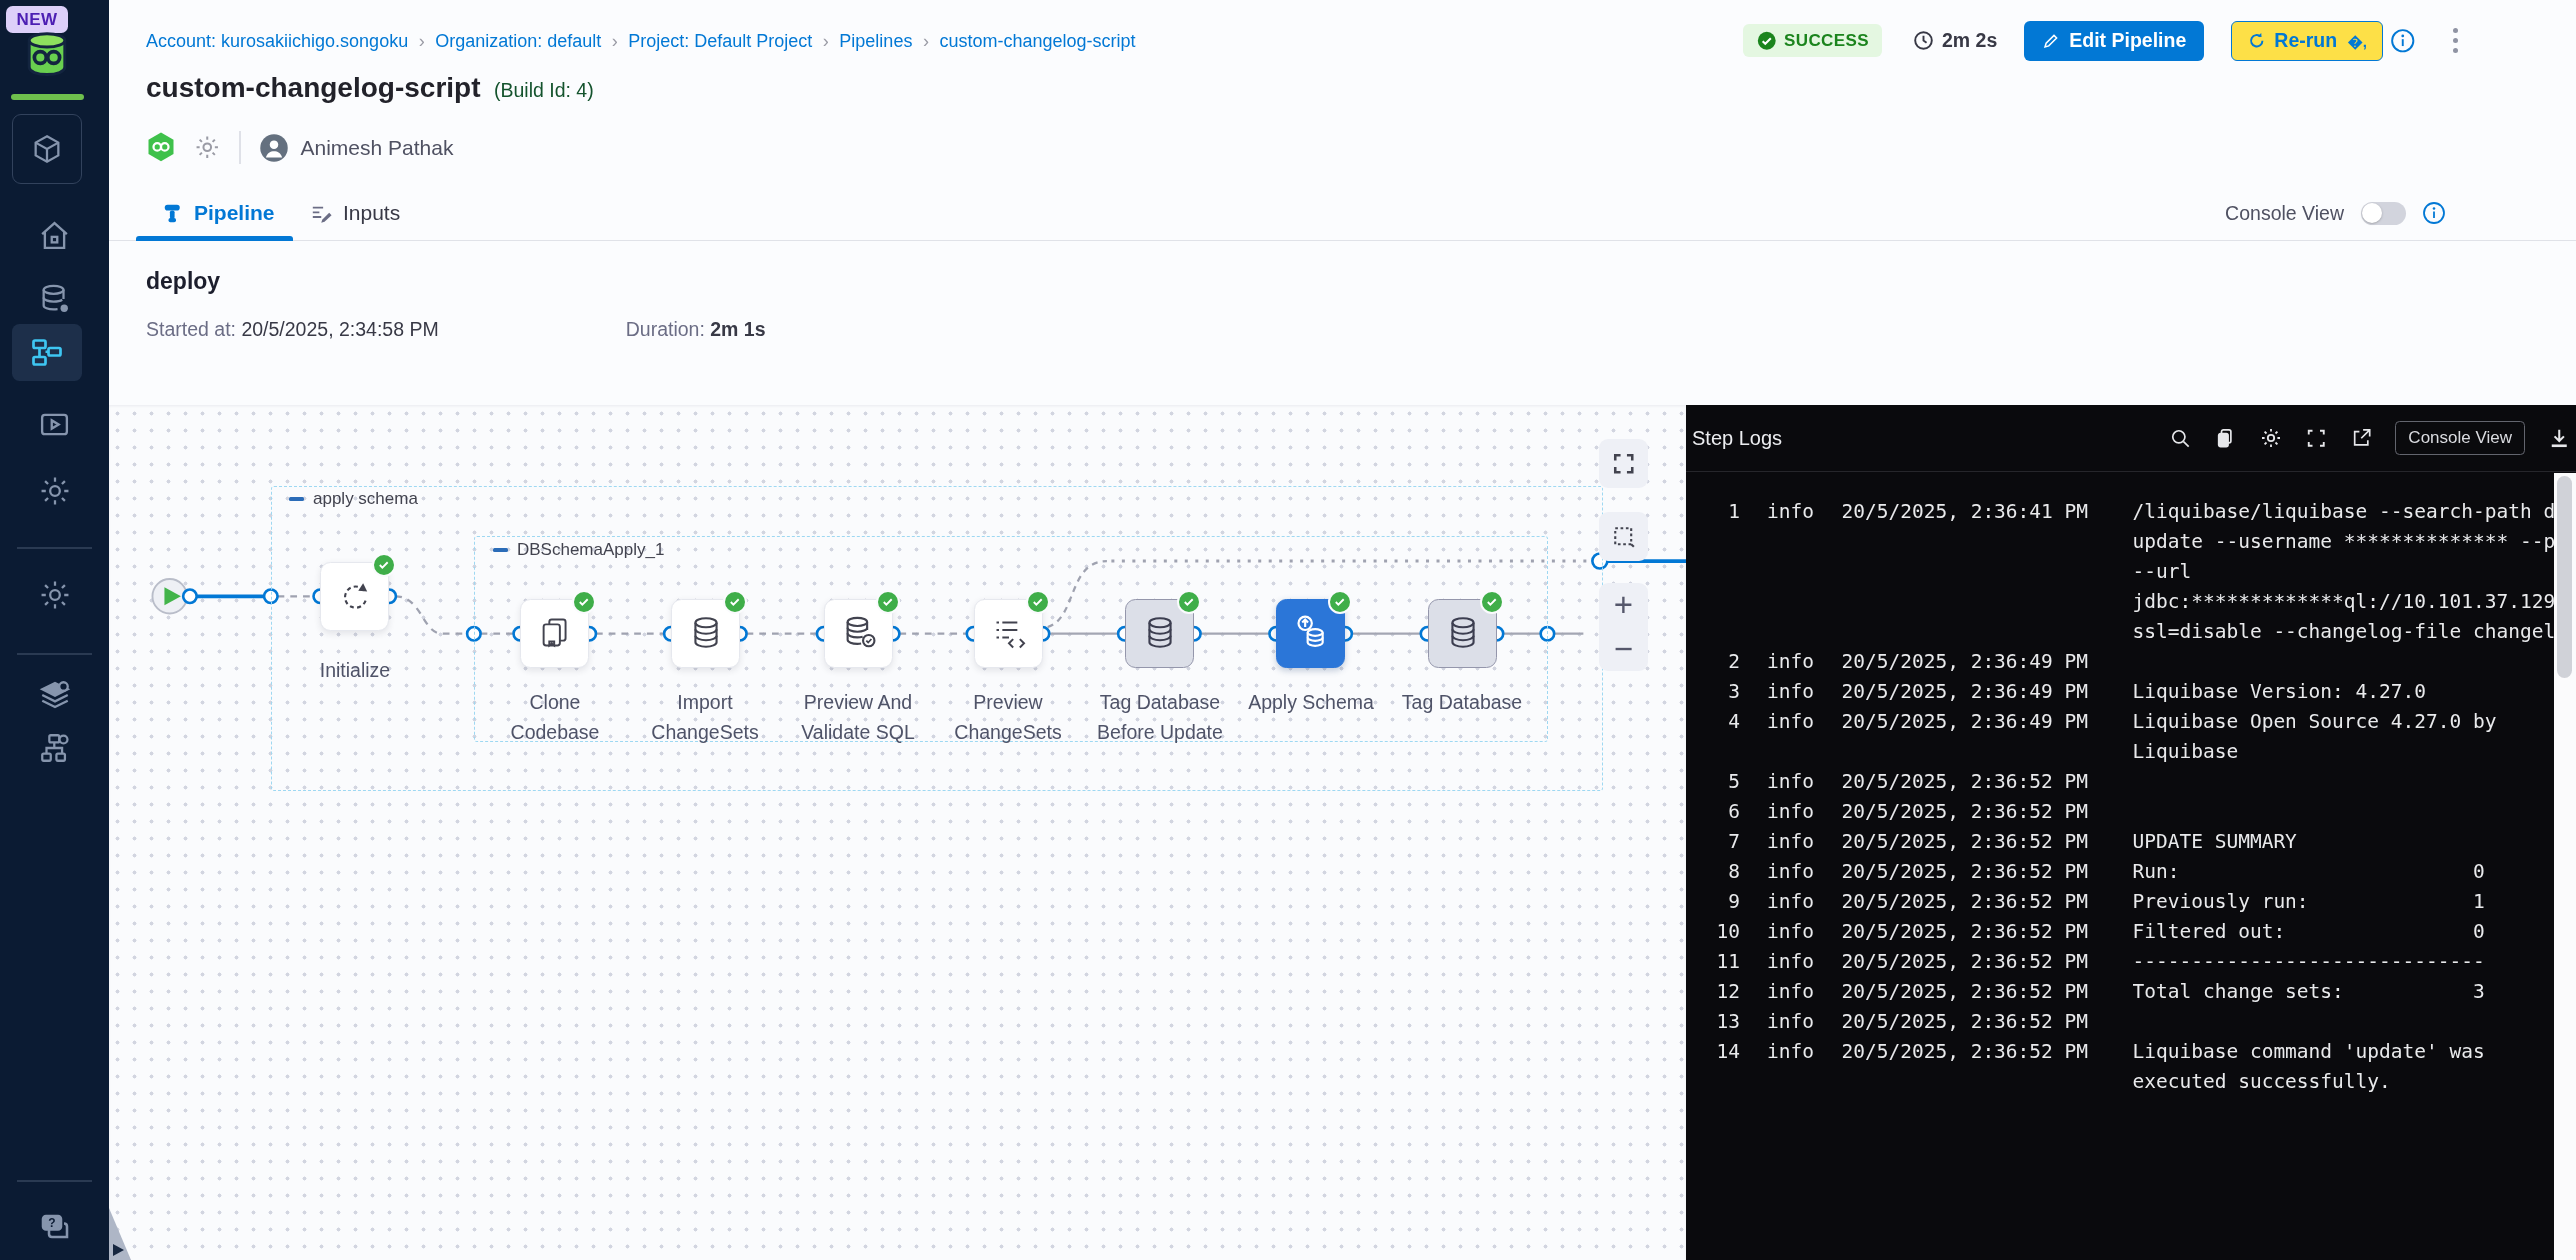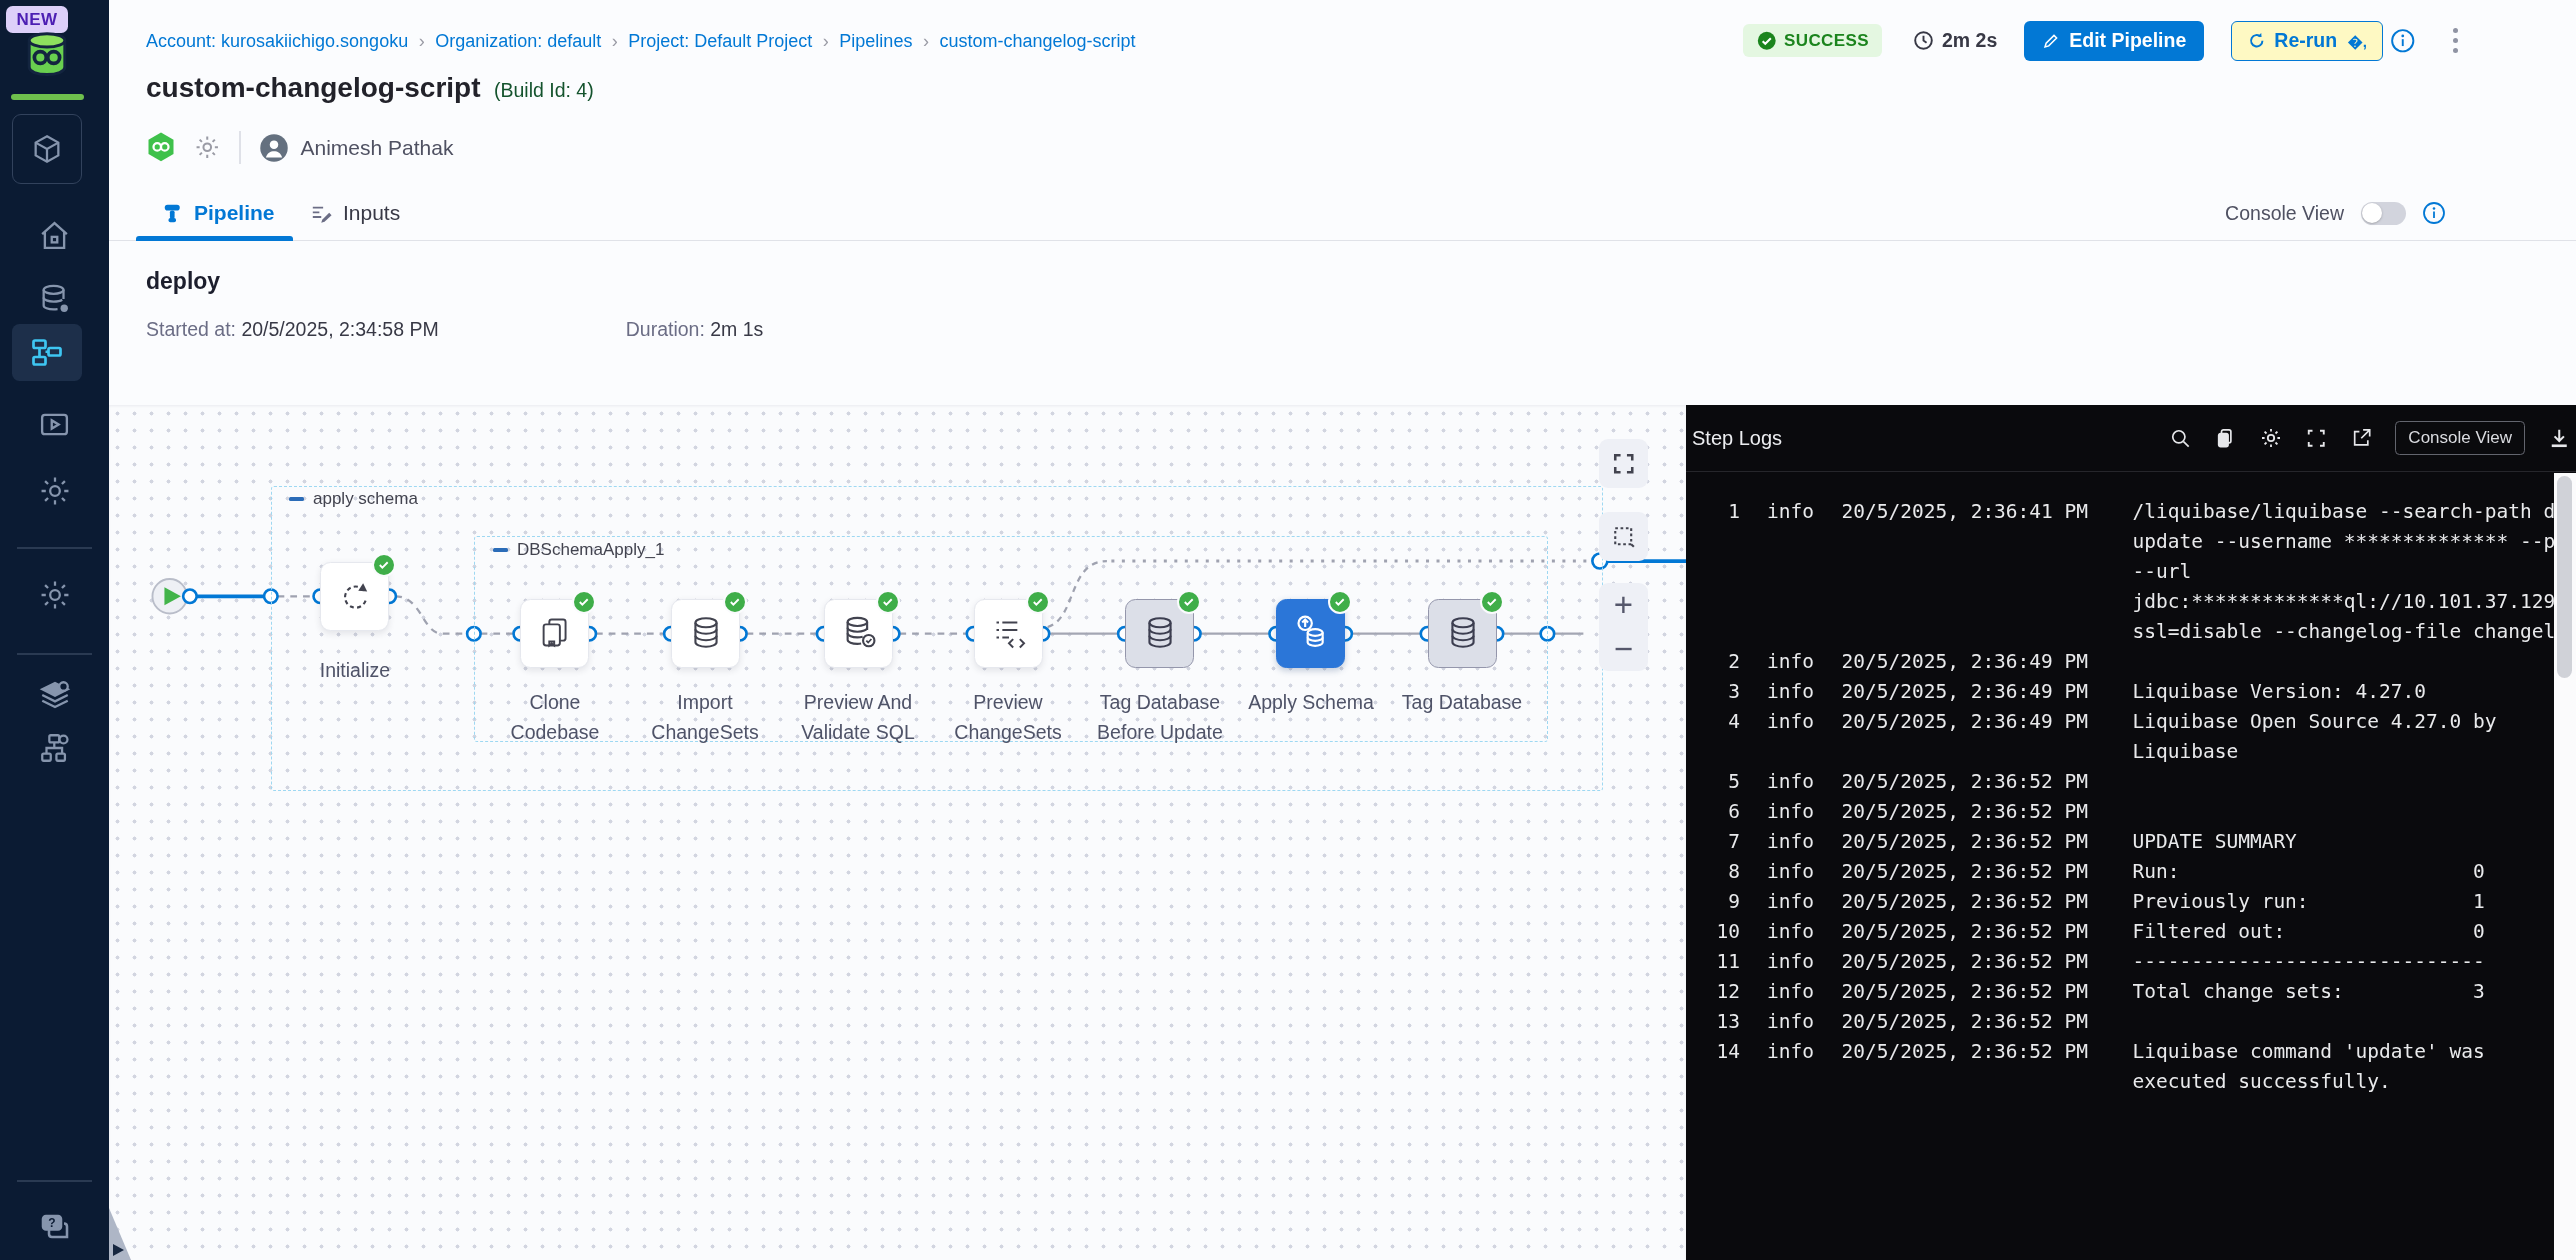--- a/index.html
+++ b/index.html
@@ -23,21 +23,21 @@
   .main { position:absolute; left:109px; top:0; width:2467px; height:405px; background:#fbfcfe; }
   .breadcrumb { position:absolute; left:37px; top:31px; font-size:18px; display:flex; gap:10.5px; align-items:center; }
   .crumb { color:#0278d5; cursor:pointer; }
   .crumb-sep { color:#9a9ba5; font-size:18px; }
   .hdr-right { position:absolute; right:115px; top:19.5px; display:flex; align-items:center; height:42px; }
   .pill-success { display:flex; align-items:center; gap:7.5px; background:#e4f7e1; color:#1b841d;
                   font-weight:bold; font-size:17px; letter-spacing:0.4px; padding:6.7px 13.5px; border-radius:6px; }
   .elapsed { display:flex; align-items:center; gap:7.5px; font-size:19.5px; font-weight:bold; color:#383946; margin-left:31px; }
   .btn-primary { display:flex; align-items:center; gap:9px; background:#0278d5; color:#fff; font-size:19.5px;
                  font-weight:bold; height:40px; padding:0 18px; border-radius:6px; margin-left:27px; cursor:pointer; }
-  .btn-outline { display:flex; align-items:center; gap:7.5px; background:#fef9c3; color:#0278d5; font-size:19.5px;
+  .btn-outline { display:flex; align-items:center; gap:7.5px; background:#fde047; color:#0278d5; font-size:19.5px;
                  font-weight:bold; height:40px; padding:0 15px; border:1.5px solid #0278d5; border-radius:6px;
                  margin-left:27px; cursor:pointer; }
   .caret { font-size:15px; margin-left:3px; }
   .info-round { margin-left:7.5px; cursor:pointer; display:flex; }
   .kebab { margin-left:34px; display:flex; flex-direction:column; gap:5.2px; cursor:pointer; padding:3px; }
   .kebab i { width:5.2px; height:5.2px; border-radius:50%; background:#8f93a3; }
 
   .title-row { position:absolute; left:37px; top:72px; display:flex; align-items:baseline; gap:13.5px; }
   .page-title { font-size:28px; font-weight:bold; color:#22222a; }
   .build-id { font-size:19.5px; color:#14532d; }
@@ -54,21 +54,21 @@
   .console-right { position:absolute; right:130px; top:0; height:54px; display:flex; align-items:center; gap:16.5px; }
   .console-label { font-size:19.5px; color:#4f5162; }
   .toggle { width:45px; height:23px; border-radius:12px; background:#d2d4dd; position:relative; cursor:pointer; }
   .toggle .knob { position:absolute; left:1.5px; top:1.5px; width:20px; height:20px; border-radius:50%; background:#fff;
                   box-shadow:0 0.7px 2.2px rgba(0,0,0,.25); }
 
   
   .stage-name { position:absolute; left:37px; top:268px; font-size:23px; font-weight:bold; color:#1c1e2d; }
   .stage-meta { position:absolute; left:37px; top:318px; font-size:19.5px; color:#6b6d85; display:flex; }
   .stage-meta b { color:#383946; font-weight:normal; }
-  .stage-meta .dur b { font-weight:normal;text-align:center; }
+  .stage-meta .dur b { font-weight:bold;text-align:center; }
   .stage-meta .dur { margin-left:187px; }
 
   
   .canvas { position:absolute; left:109px; top:405px; width:1577px; height:856px; background:#fafbfd;
             background-image:radial-gradient(#d2d5e0 1.9px, transparent 2.1px); background-size:17px 17px;
             overflow:hidden; box-shadow:inset 0 1.5px 2.2px rgba(40,41,61,.06); }
   .wires { position:absolute; left:0; top:0; }
   .grp { position:absolute; border:1.5px dashed #9ed8f2; border-radius:3px; }
   .grp-label { position:absolute; display:flex; align-items:center; gap:9px; font-size:17px; color:#42434f; cursor:pointer; }
   .grp-label .minus { width:15px; height:3.7px; border-radius:1.5px; background:#2b6cb8; display:inline-block; }

